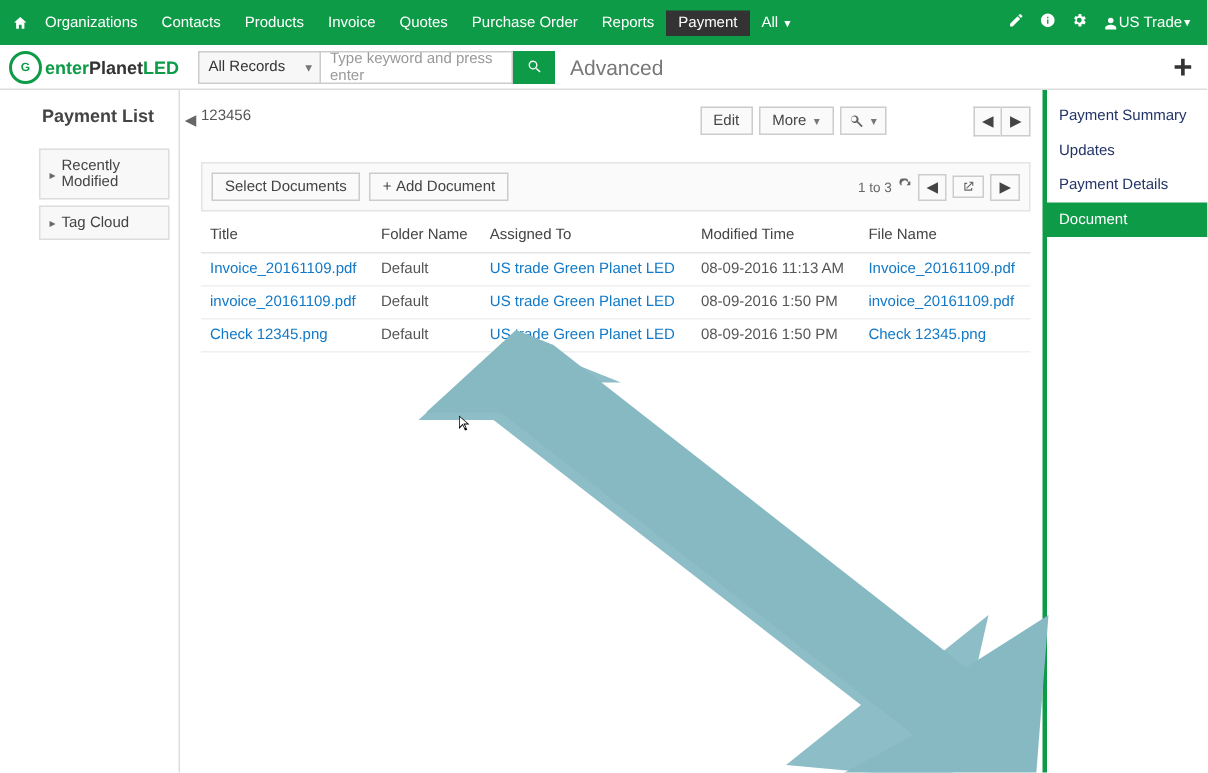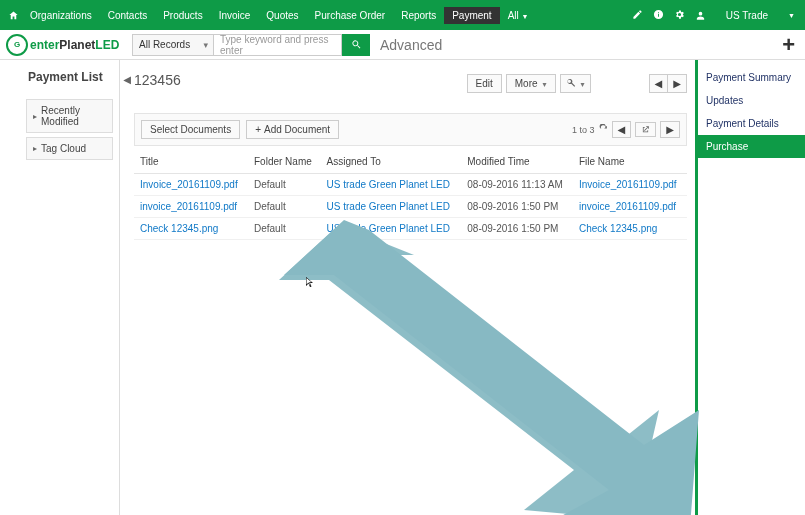--- a/index.html
+++ b/index.html
@@ -5,21 +5,21 @@
   * { box-sizing: border-box; margin: 0; padding: 0; font-family: Arial, Helvetica, sans-serif; }
   body { background: #fff; font-size: 11px; color: #333; overflow: hidden; width: 805px; height: 515px; }
 
   
   .topbar { background: #0e9b47; height: 30px; display: flex; align-items: center; color: #fff; font-size: 10px; padding: 0 4px; }
   .topbar .home { width: 18px; display: flex; justify-content: center; }
   .topbar .nav { display: flex; }
   .topbar .nav .tab { padding: 3px 8px; cursor: pointer; }
   .topbar .nav .tab.active { background: #333; }
   .topbar .right { margin-left: auto; display: flex; align-items: center; gap: 10px; padding-right: 6px; }
-  .topbar .usr { display: flex; align-items: center; gap: 20px; }
+  .topbar .usr { display: flex; align-items: center; gap: 0; }
   .topbar svg { fill: #fff; }
 
   
   .secondbar { height: 30px; background: #fff; border-bottom: 1px solid #ddd; display: flex; align-items: center; padding: 0 6px; position: relative;}
   .logo { width: 120px; height: 24px; display:flex; align-items:center; }
   .logo-circle { width: 22px; height:22px; border:2px solid #0e9b47; border-radius:50%; display:flex; align-items:center; justify-content:center; font-size:8px; color:#0e9b47; font-weight:bold; margin-right:2px;}
   .logo-text { font-size:12px; font-weight:bold; }
   .logo-text .g { color:#0e9b47; }
   .logo-text .r { color:#333; }
   .selectwrap { margin-left: 6px; }
@@ -36,21 +36,21 @@
   .layout { display:flex; height: calc(515px - 48px); }
   .leftpanel { width: 120px; border-right: 1px solid #ddd; background:#fff;padding-left:20px; }
   .leftpanel .hdr { padding: 10px 8px; font-size: 12px; font-weight: bold; color:#444; border-bottom:1px solid transparent;}
   .accitem { margin: 4px 6px; border:1px solid #ddd; background:#f8f8f8; padding: 5px 6px; font-size:10px; color:#444; display:flex; align-items:center; gap:4px; cursor:pointer;}
   .accitem::before { content:"▸"; font-size:8px; color:#666; }
 
   .centerwrap { flex:1; display:flex; }
   .collapse { width: 14px; display:flex; align-items:flex-start; justify-content:center; padding-top:14px; color:#666; font-size:10px; cursor:pointer;}
   .center { flex:1; padding: 8px 8px 0 0; position:relative;}
   .titlebar { display:flex; align-items:center; }
-  .titlebar .pgtitle { font-size: 14px; color:#555; padding: 4px 0 10px 0;}
+  .titlebar .pgtitle { font-size: 10px; color:#555; padding: 4px 0 10px 0;}
   .titlebar .actions { margin-left:auto; display:flex; gap:4px; align-items:center;}
   .btn { border:1px solid #ccc; background:#fafafa; font-size:10px; padding: 3px 8px; cursor:pointer; display:inline-flex; align-items:center; gap:3px; color:#444;}
   .btn.icon { padding: 3px 5px; }
   .btn .caret::after{content:"▾"; font-size:8px; color:#777; margin-left:2px;}
   .navarrows { display:flex; gap:0;}
   .navarrows .btn { border-radius:0; }
   .navarrows .btn:first-child { border-right:none; }
 
   .toolbox { border:1px solid #e4e4e4; background:#fafafa; padding:6px; display:flex; align-items:center; gap:6px;margin-top:15px;}
   .pageinfo { margin-left:auto; display:flex; align-items:center; gap:4px; font-size:9px; color:#666;}
@@ -236,16 +236,16 @@
             <path fill="#000" d="M4 2l0 18 5-5 3 7 3-1-3-7 6 0z"></path>
             <path fill="#fff" d="M5 4l0 13 4-4 3 6 1-0.5-3-6 5 0z"></path>
           </svg>
       </div>
     </div>
 
     <div class="rightpanel">
       <div class="ritem">Payment Summary</div>
       <div class="ritem">Updates</div>
       <div class="ritem">Payment Details</div>
-      <div class="ritem active">Purchase</div>
+      <div class="ritem active">Document</div>
     </div>
   </div>
 </div>
 
 </body></html>

